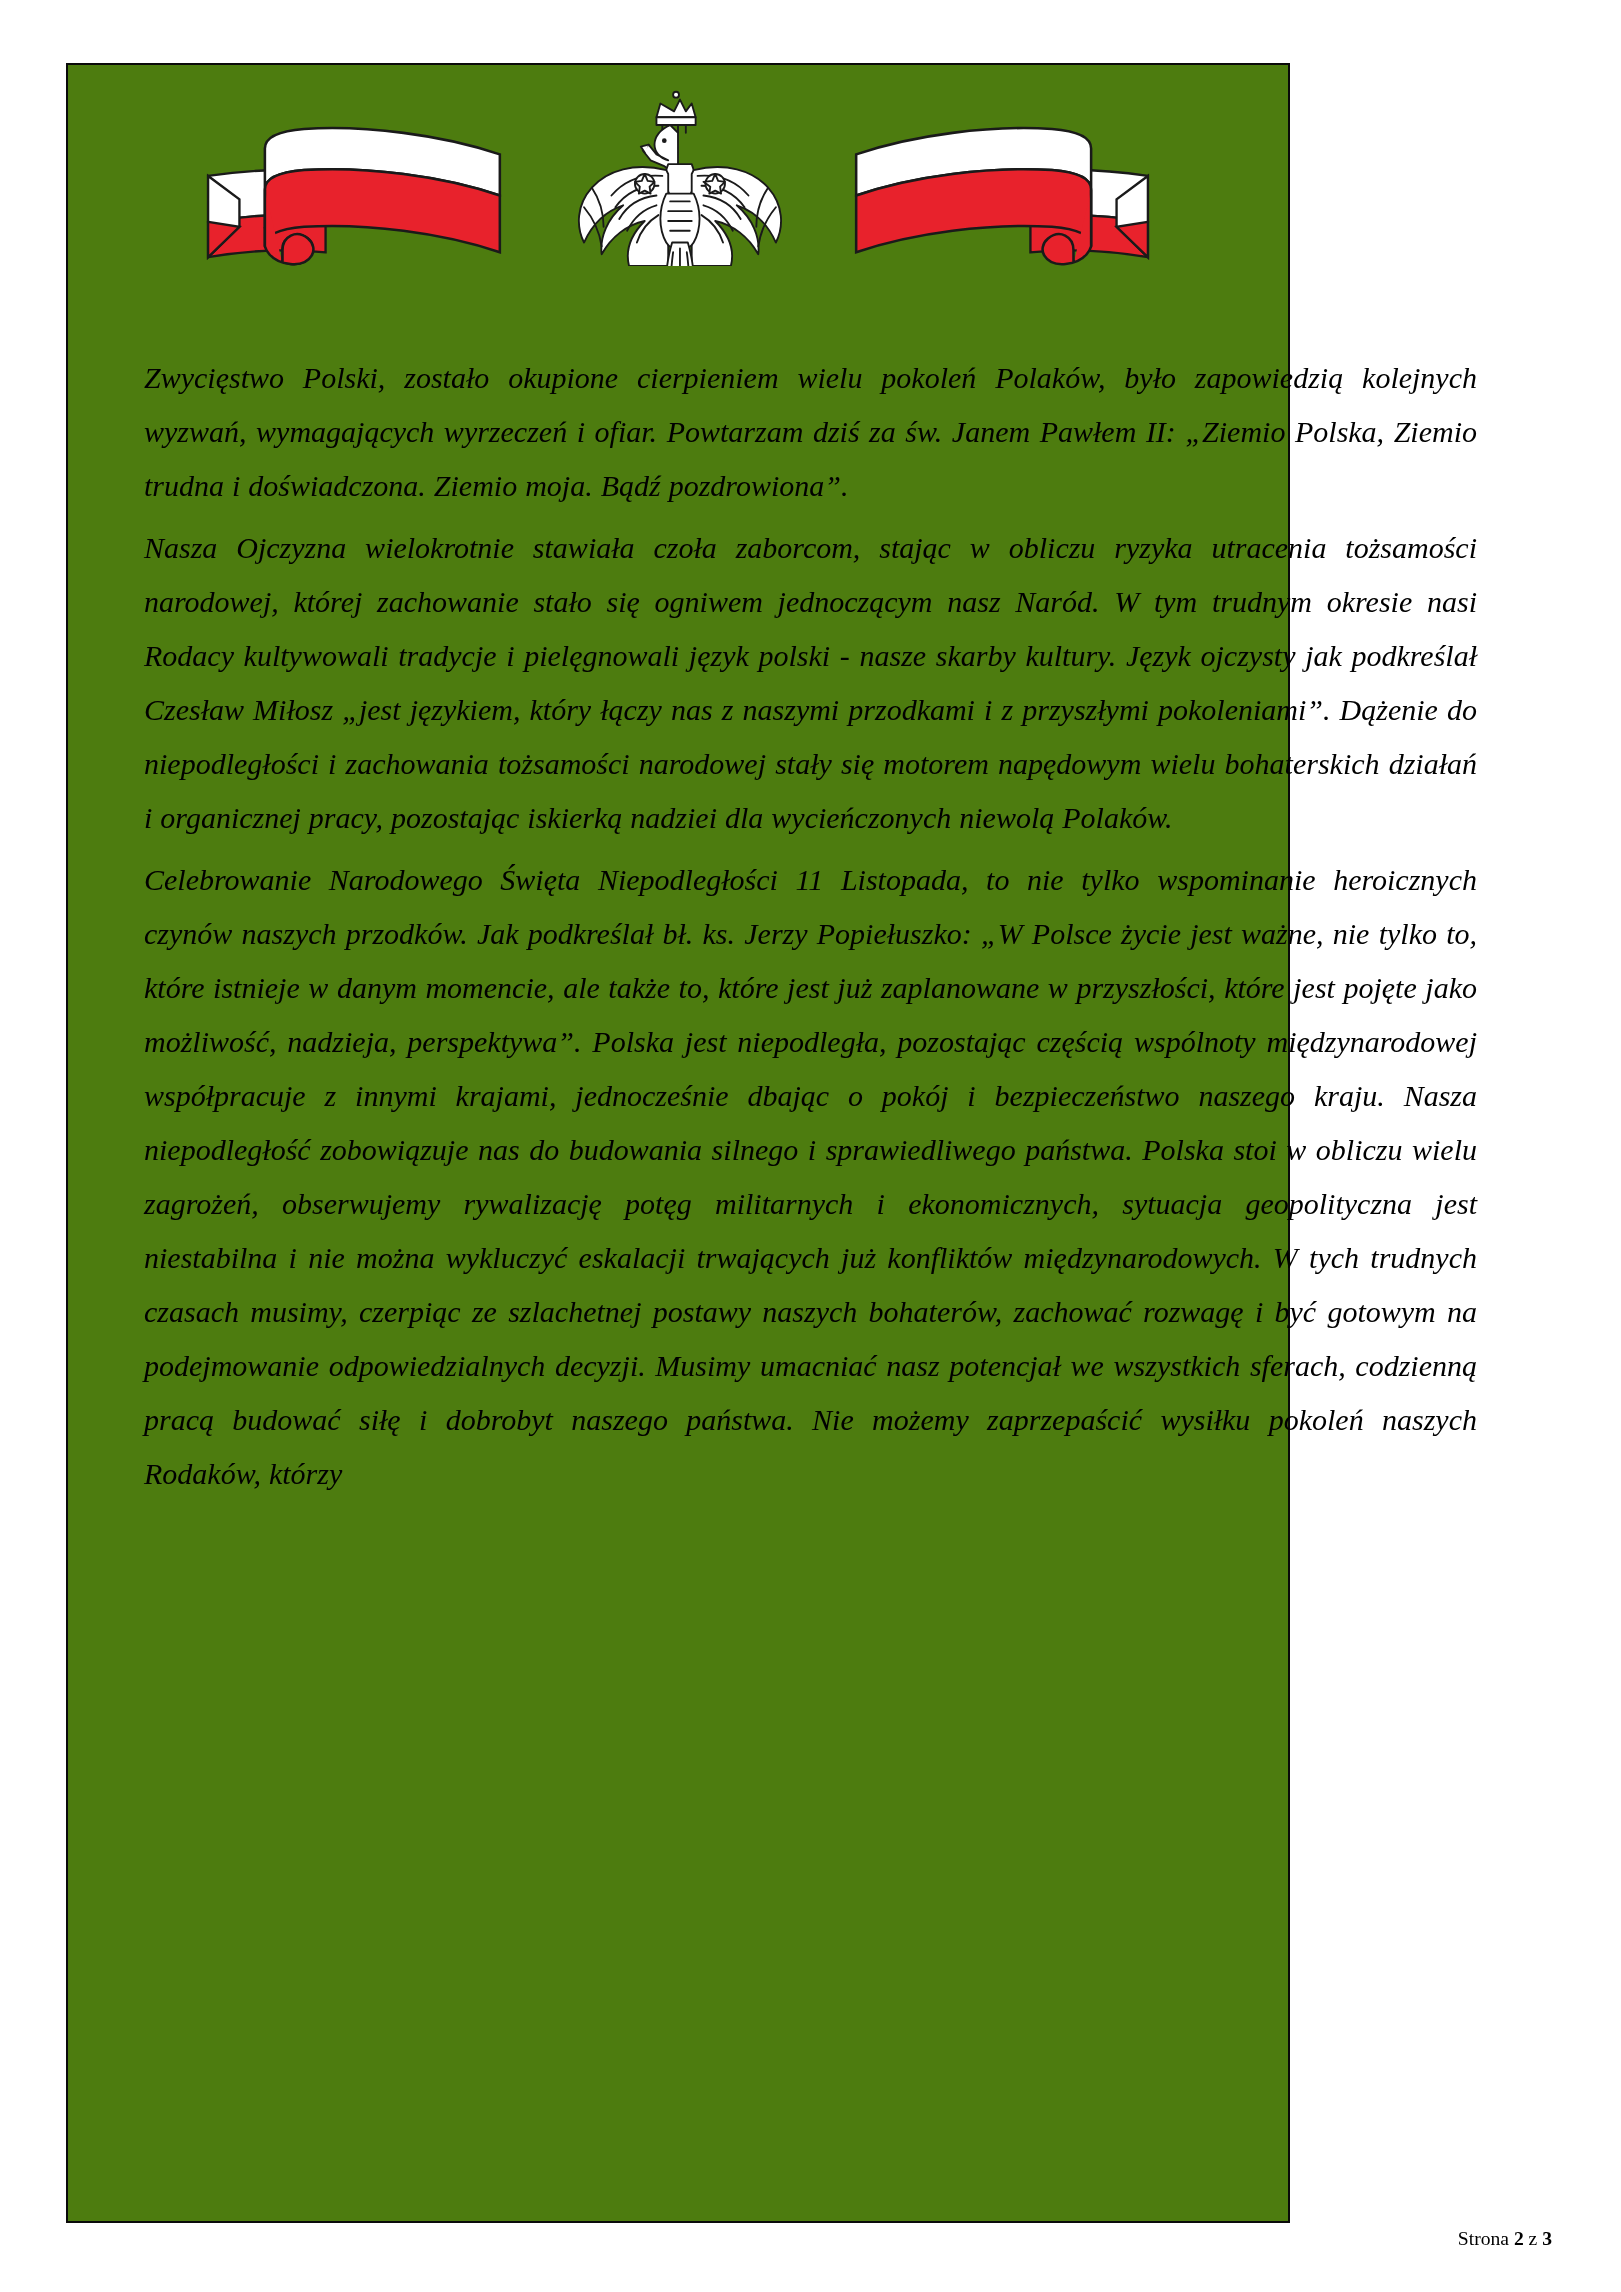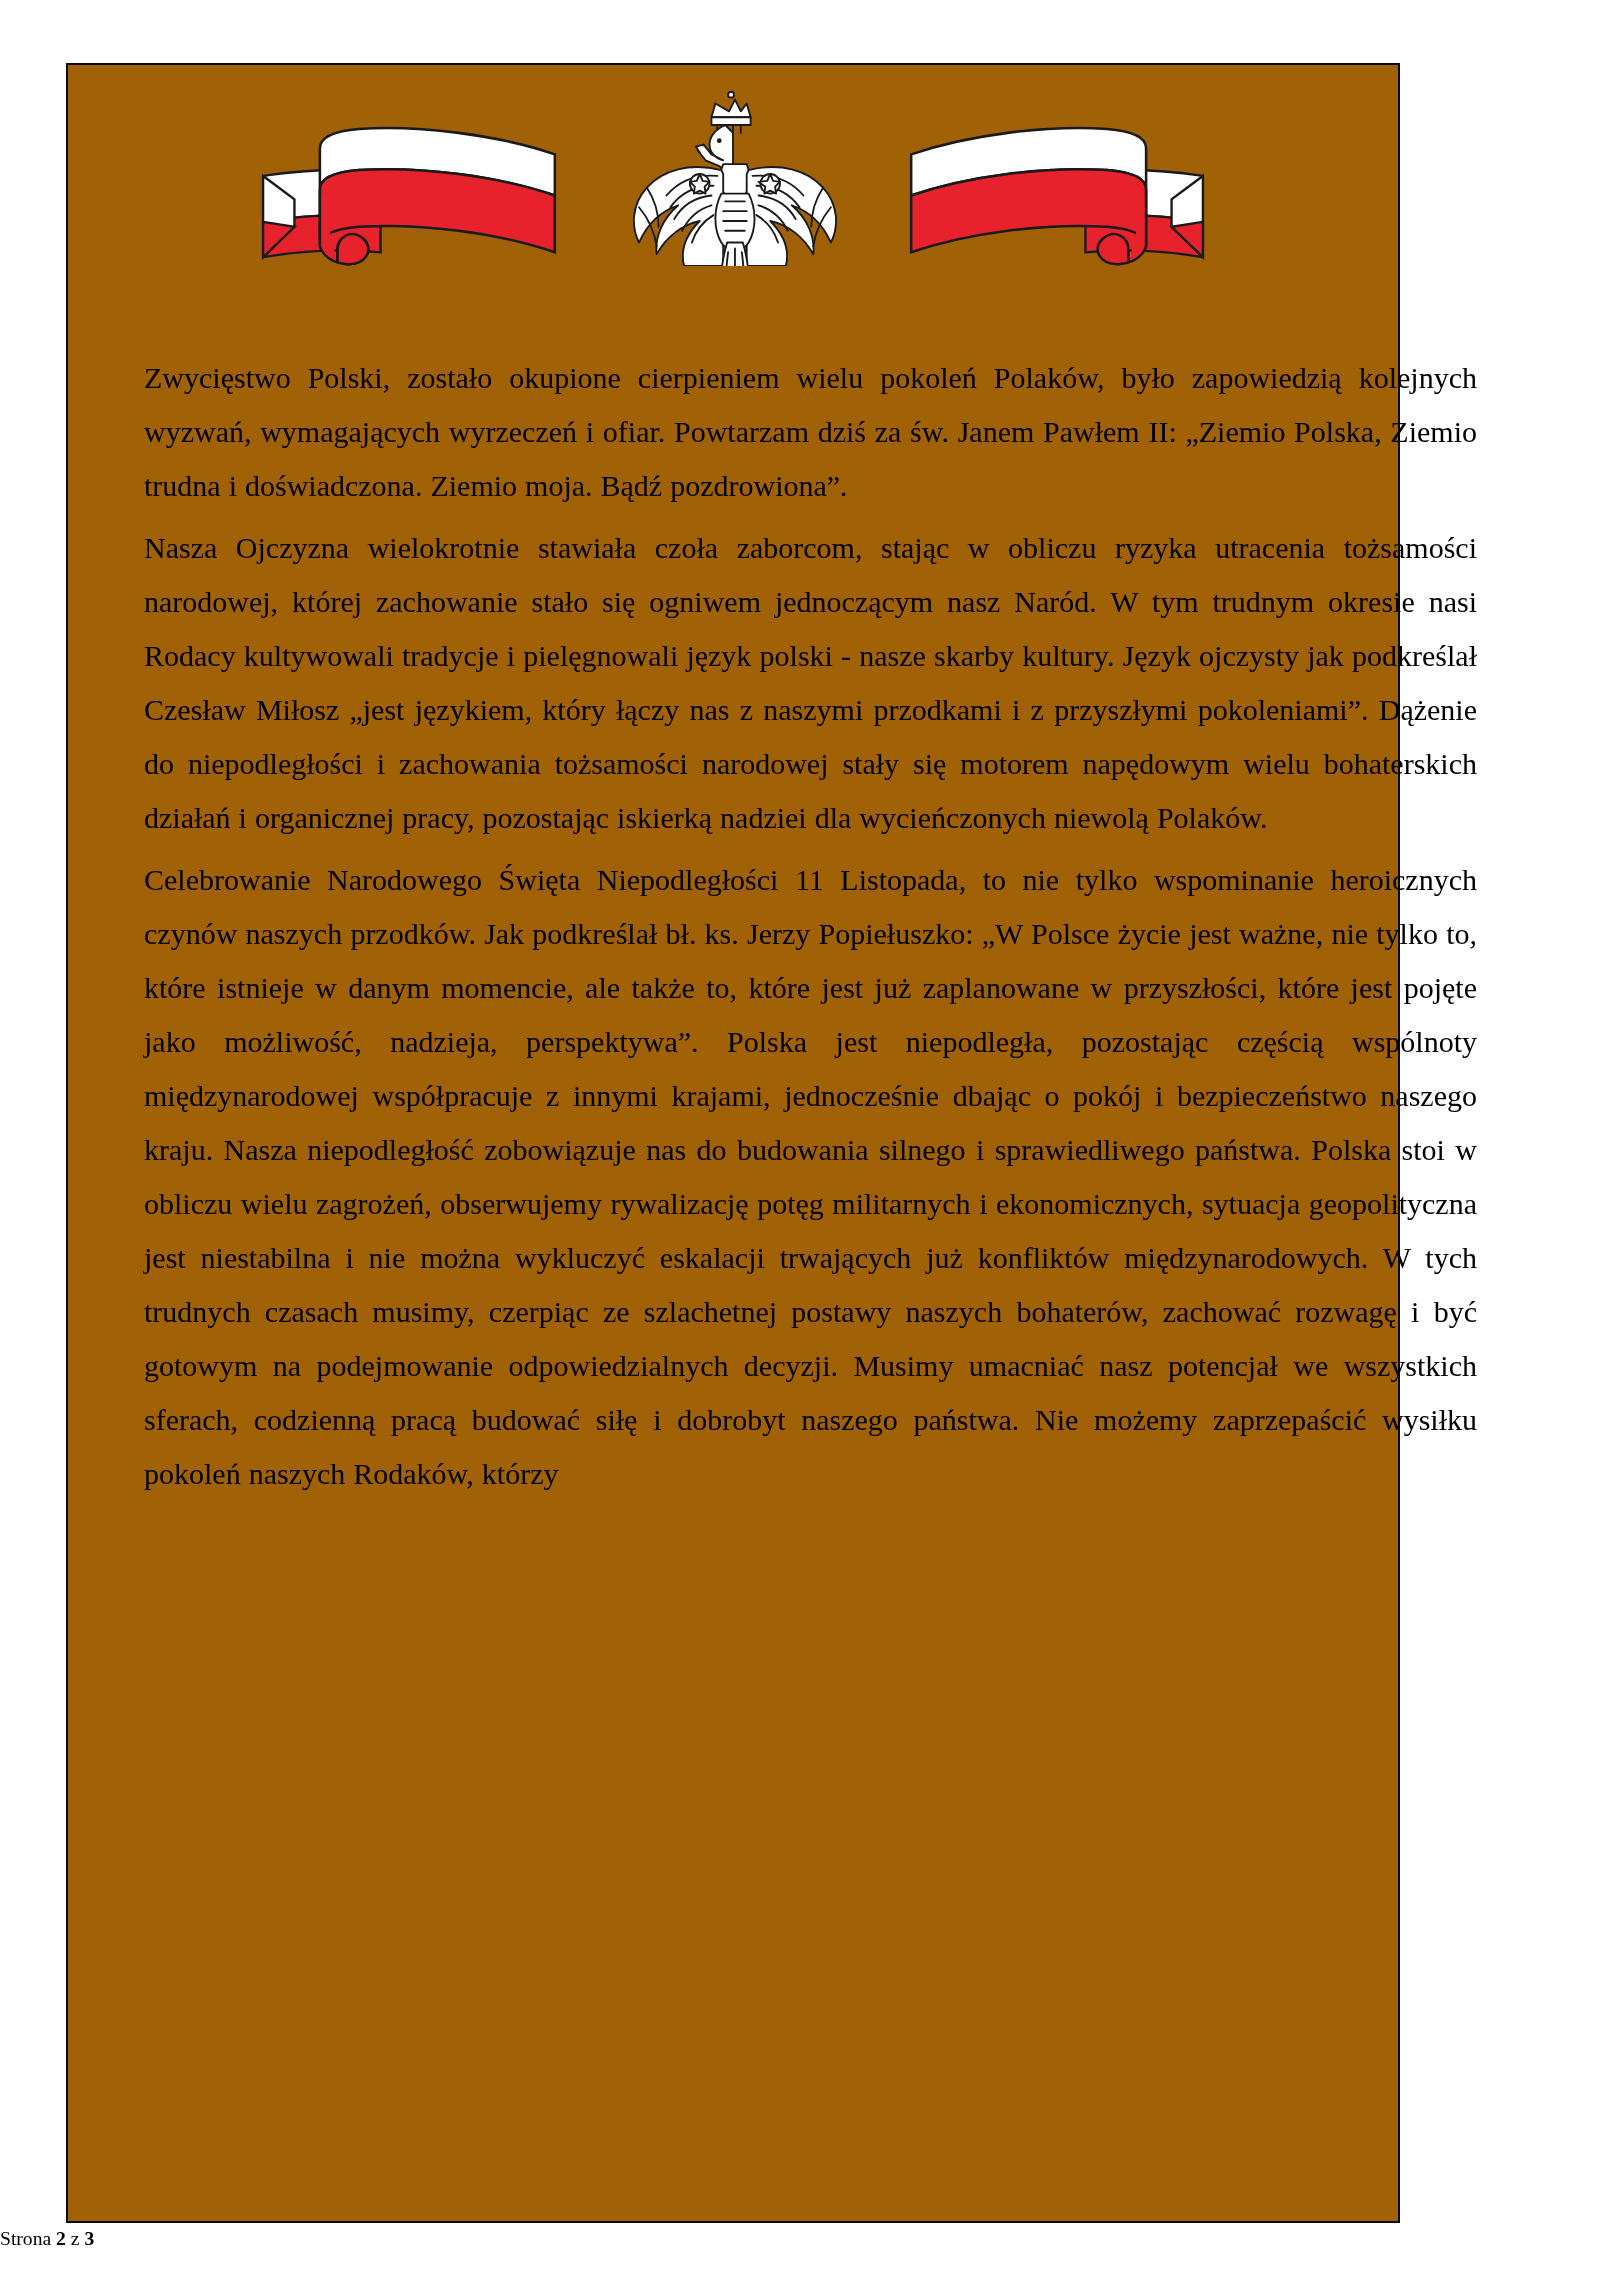--- a/index.html
+++ b/index.html
@@ -14,25 +14,26 @@
     color: #000000;
     position: relative;
     overflow: hidden;
   }
 
   
   #page-sheet {
     position: absolute;
     left: 66px;
     top: 63px;
-    width: 1334px;
+    width: 1224px;
     height: 2160px;
     border: 2px solid #0a0a0a;
     box-sizing: border-box;
-    background: #a16207;
+    background: #4d7c0f;
+    font-style: italic;
   }
 
   
   #letterhead {
     position: absolute;
     left: 0;
     top: 9.8px;
     width: 100%;
     height: 196px;
     display: flex;
@@ -63,21 +64,21 @@
   .para:last-child {
     margin-bottom: 0;
   }
 
   
   #page-footer {
     position: absolute;
     left: 0;
     top: 2227px;
     width: 1552px;
-    text-align: left;
+    text-align: right;
     font-family: "Liberation Serif", "DejaVu Serif", serif;
     font-size: 19.6px;
     line-height: 23.5px;
     color: #000000;
   }
   #page-footer .num {
     font-weight: bold;
   }
 </style>
 </head>

